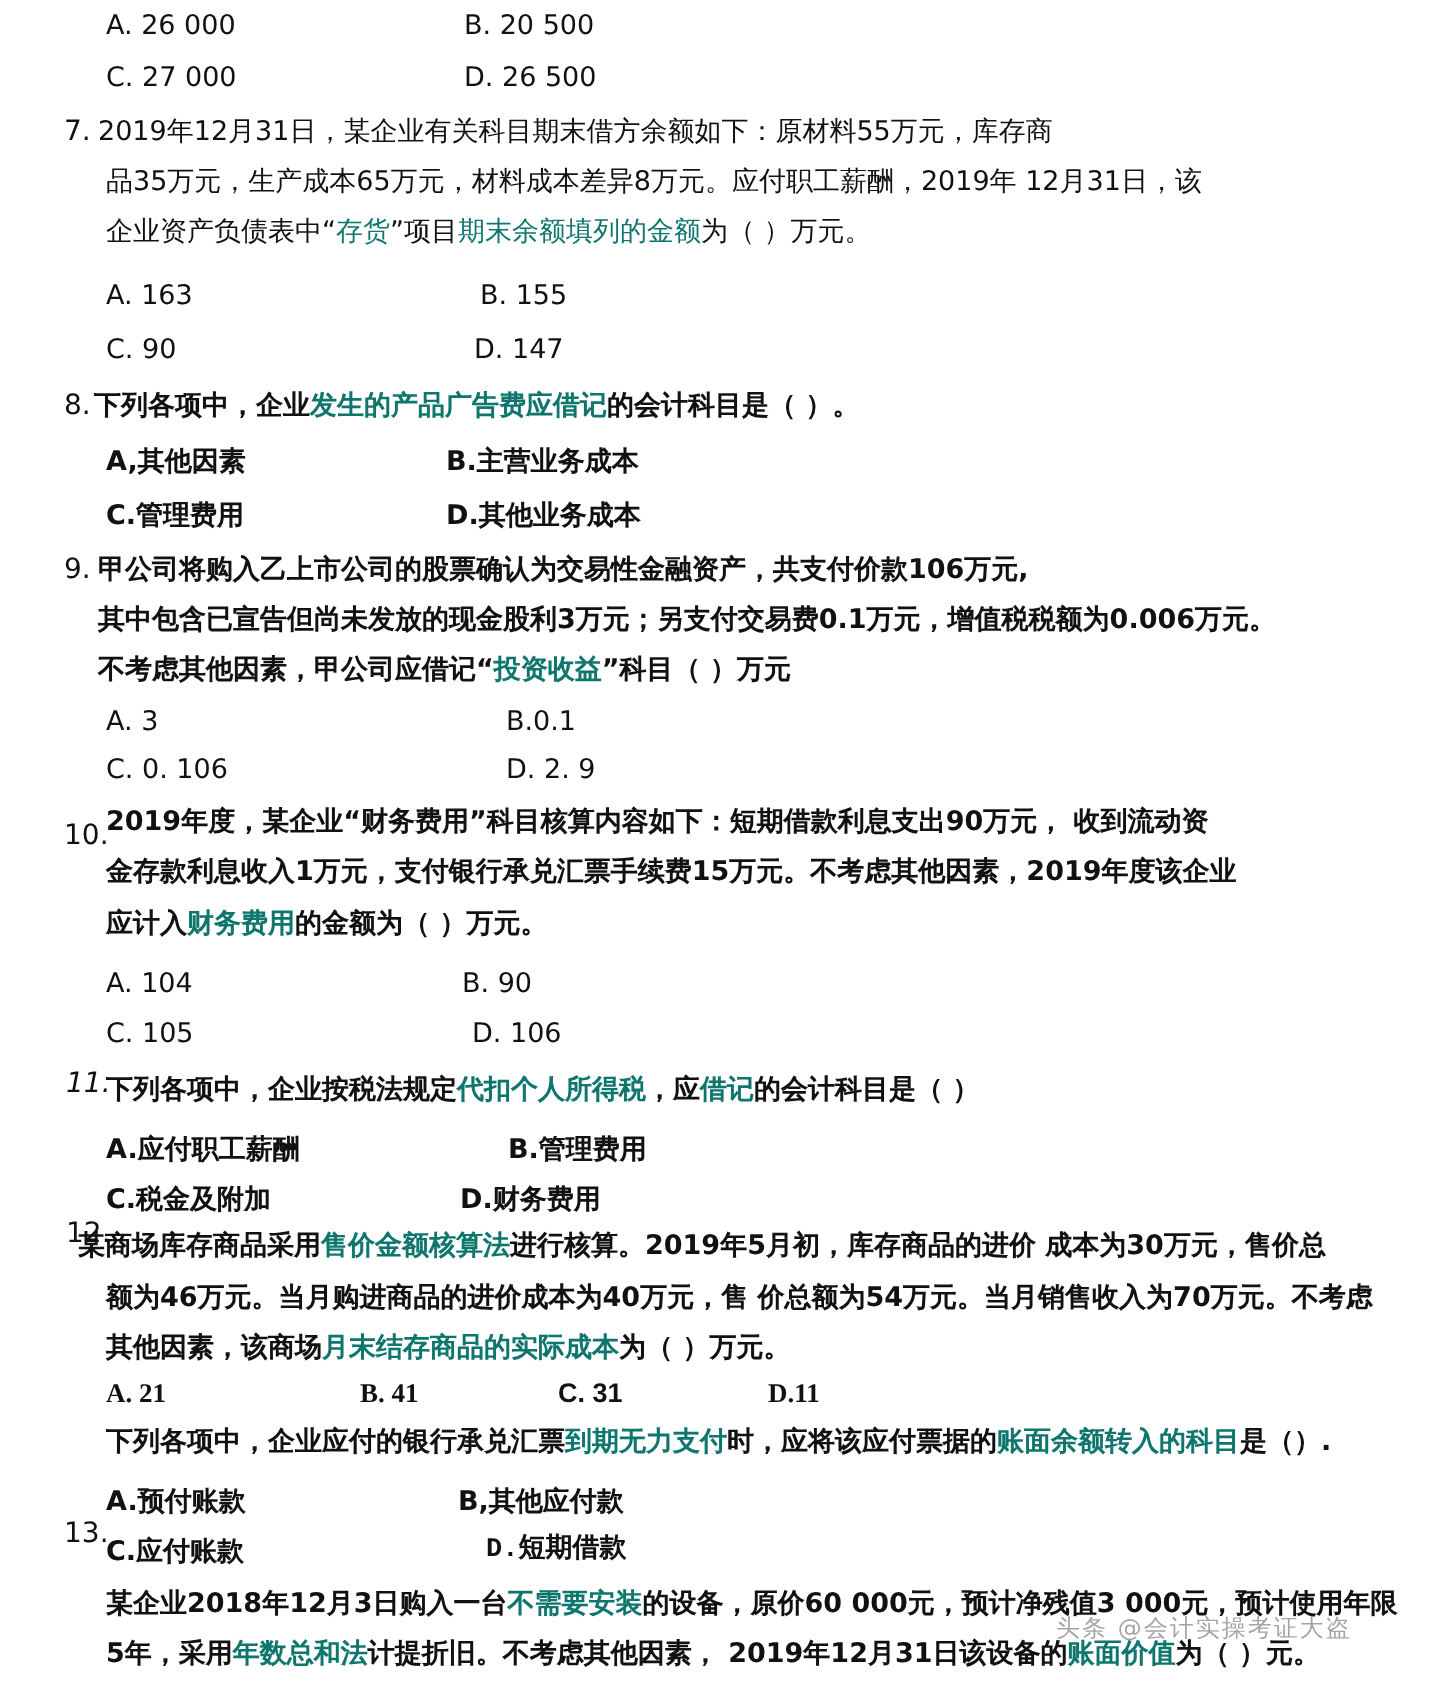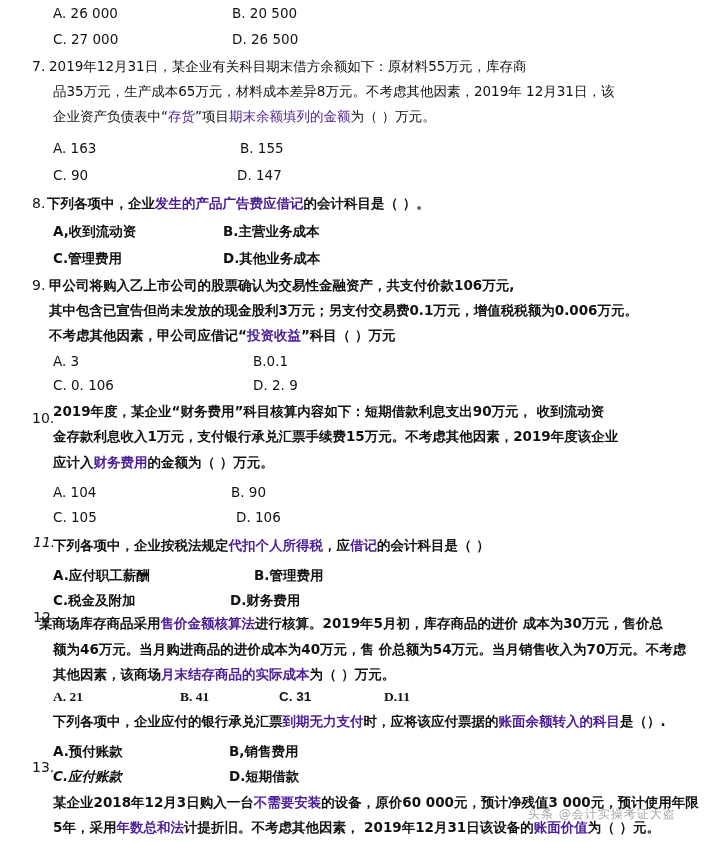--- a/index.html
+++ b/index.html
@@ -3,54 +3,54 @@
 <meta charset="utf-8">
 <style>
   html, body { margin: 0; padding: 0; background: #ffffff; }
   body {
     width: 720px; height: 842px; overflow: hidden; position: relative;
     font-family: "DejaVu Sans", "Liberation Sans", sans-serif;
     color: #111111;
     font-size: 13.5px;
   }
   .ln { position: absolute; white-space: nowrap; line-height: 18px; }
-  .red { color: #4c1d95; margin-top: 36px; }
+  .red { color: #0f766e; margin-top: 36px; }
   .b { font-weight: bold; }
   .qnum { position: absolute; white-space: nowrap; font-size: 14px; line-height: 18px; }
   .opt { position: absolute; white-space: nowrap; line-height: 18px; font-size: 13.5px; }
   .watermark {
     position: absolute; left: 528px; top: 806px;
     font-size: 12px; color: rgba(90,90,90,0.55); white-space: nowrap;
     letter-spacing: 1px;
   }
 </style>
 </head>
 <body>
 
 <span class="opt" style="left:53px;top:4px;">A. 26 000</span>
 <span class="opt" style="left:232px;top:4px;">B. 20 500</span>
 <span class="opt" style="left:53px;top:30px;">C. 27 000</span>
 <span class="opt" style="left:232px;top:30px;">D. 26 500</span>
 
 <span class="qnum" style="left:32px;top:57px;">7.</span>
 <div class="ln" style="left:49px;top:57px;">2019年12月31日，某企业有关科目期末借方余额如下：原材料55万元，库存商</div>
-<div class="ln" style="left:53px;top:82px;">品35万元，生产成本65万元，材料成本差异8万元。不考虑其他因素，2019年  12月31日，该</div>
+<div class="ln" style="left:53px;top:82px;">品35万元，生产成本65万元，材料成本差异8万元。应付职工薪酬，2019年  12月31日，该</div>
 <div class="ln" style="left:53px;top:107px;">
   <span>企业资产负债表中“</span><span class="red">存货</span><span>”项目</span><span class="red">期末余额填列的金额</span><span>为（    ）万元。</span>
 </div>
 <span class="opt" style="left:53px;top:139px;">A. 163</span>
 <span class="opt" style="left:240px;top:139px;">B. 155</span>
 <span class="opt" style="left:53px;top:166px;">C. 90</span>
 <span class="opt" style="left:237px;top:166px;">D. 147</span>
 
 <span class="qnum" style="left:32px;top:194px;">8.</span>
 <div class="ln b" style="left:47px;top:194px;">
   <span>下列各项中，企业</span><span class="red">发生的产品广告费应借记</span><span>的会计科目是（    ）。</span>
 </div>
-<span class="opt b" style="left:53px;top:222px;">A,收到流动资</span>
+<span class="opt b" style="left:53px;top:222px;">A,其他因素</span>
 <span class="opt b" style="left:223px;top:222px;">B.主营业务成本</span>
 <span class="opt b" style="left:53px;top:249px;">C.管理费用</span>
 <span class="opt b" style="left:223px;top:249px;">D.其他业务成本</span>
 
 <span class="qnum" style="left:32px;top:276px;">9.</span>
 <div class="ln b" style="left:49px;top:276px;">甲公司将购入乙上市公司的股票确认为交易性金融资产，共支付价款106万元,</div>
 <div class="ln b" style="left:49px;top:301px;">其中包含已宣告但尚未发放的现金股利3万元；另支付交易费0.1万元，增值税税额为0.006万元。</div>
 <div class="ln b" style="left:49px;top:326px;text-align:center;">
   <span>不考虑其他因素，甲公司应借记“</span><span class="red">投资收益</span><span>”科目（    ）万元</span>
 </div>
@@ -90,23 +90,23 @@
 <span class="opt b" style="left:53px;top:688px;font-family:'Liberation Serif',serif;">A. 21</span>
 <span class="opt b" style="left:180px;top:688px;font-family:'Liberation Serif',serif;">B. 41</span>
 <span class="opt b" style="left:279px;top:688px;font-family:Liberation Sans, sans-serif;">C. 31</span>
 <span class="opt b" style="left:384px;top:688px;font-family:'Liberation Serif',serif;">D.11</span>
 
 <div class="ln b" style="left:53px;top:712px;">
   <span>下列各项中，企业应付的银行承兑汇票</span><span class="red">到期无力支付</span><span>时，应将该应付票据的</span><span class="red">账面余额转入的科目</span><span>是（）.</span>
 </div>
 <span class="qnum" style="left:32px;top:758px;">13.</span>
 <span class="opt b" style="left:53px;top:742px;">A.预付账款</span>
-<span class="opt b" style="left:229px;top:742px;">B,销售费用</span>
-<span class="opt b" style="left:53px;top:767px;font-style:italic;">C.应付账款</span>
-<span class="opt b" style="left:229px;top:767px;">D.短期借款</span>
+<span class="opt b" style="left:229px;top:742px;">B,其他应付款</span>
+<span class="opt b" style="left:53px;top:767px;">C.应付账款</span>
+<span class="opt b" style="left:243px;top:767px;font-family:Liberation Mono, monospace;">D.短期借款</span>
 
 <div class="ln b" style="left:53px;top:793px;">
   <span>某企业2018年12月3日购入一台</span><span class="red">不需要安装</span><span>的设备，原价60 000元，预计净残值3 000元，预计使用年限</span>
 </div>
 <div class="ln b" style="left:53px;top:818px;">
   <span>5年，采用</span><span class="red">年数总和法</span><span>计提折旧。不考虑其他因素，  2019年12月31日该设备的</span><span class="red">账面价值</span><span>为（      ）元。</span>
 </div>
 
 <div class="watermark">头条 @会计实操考证大盗</div>
 

